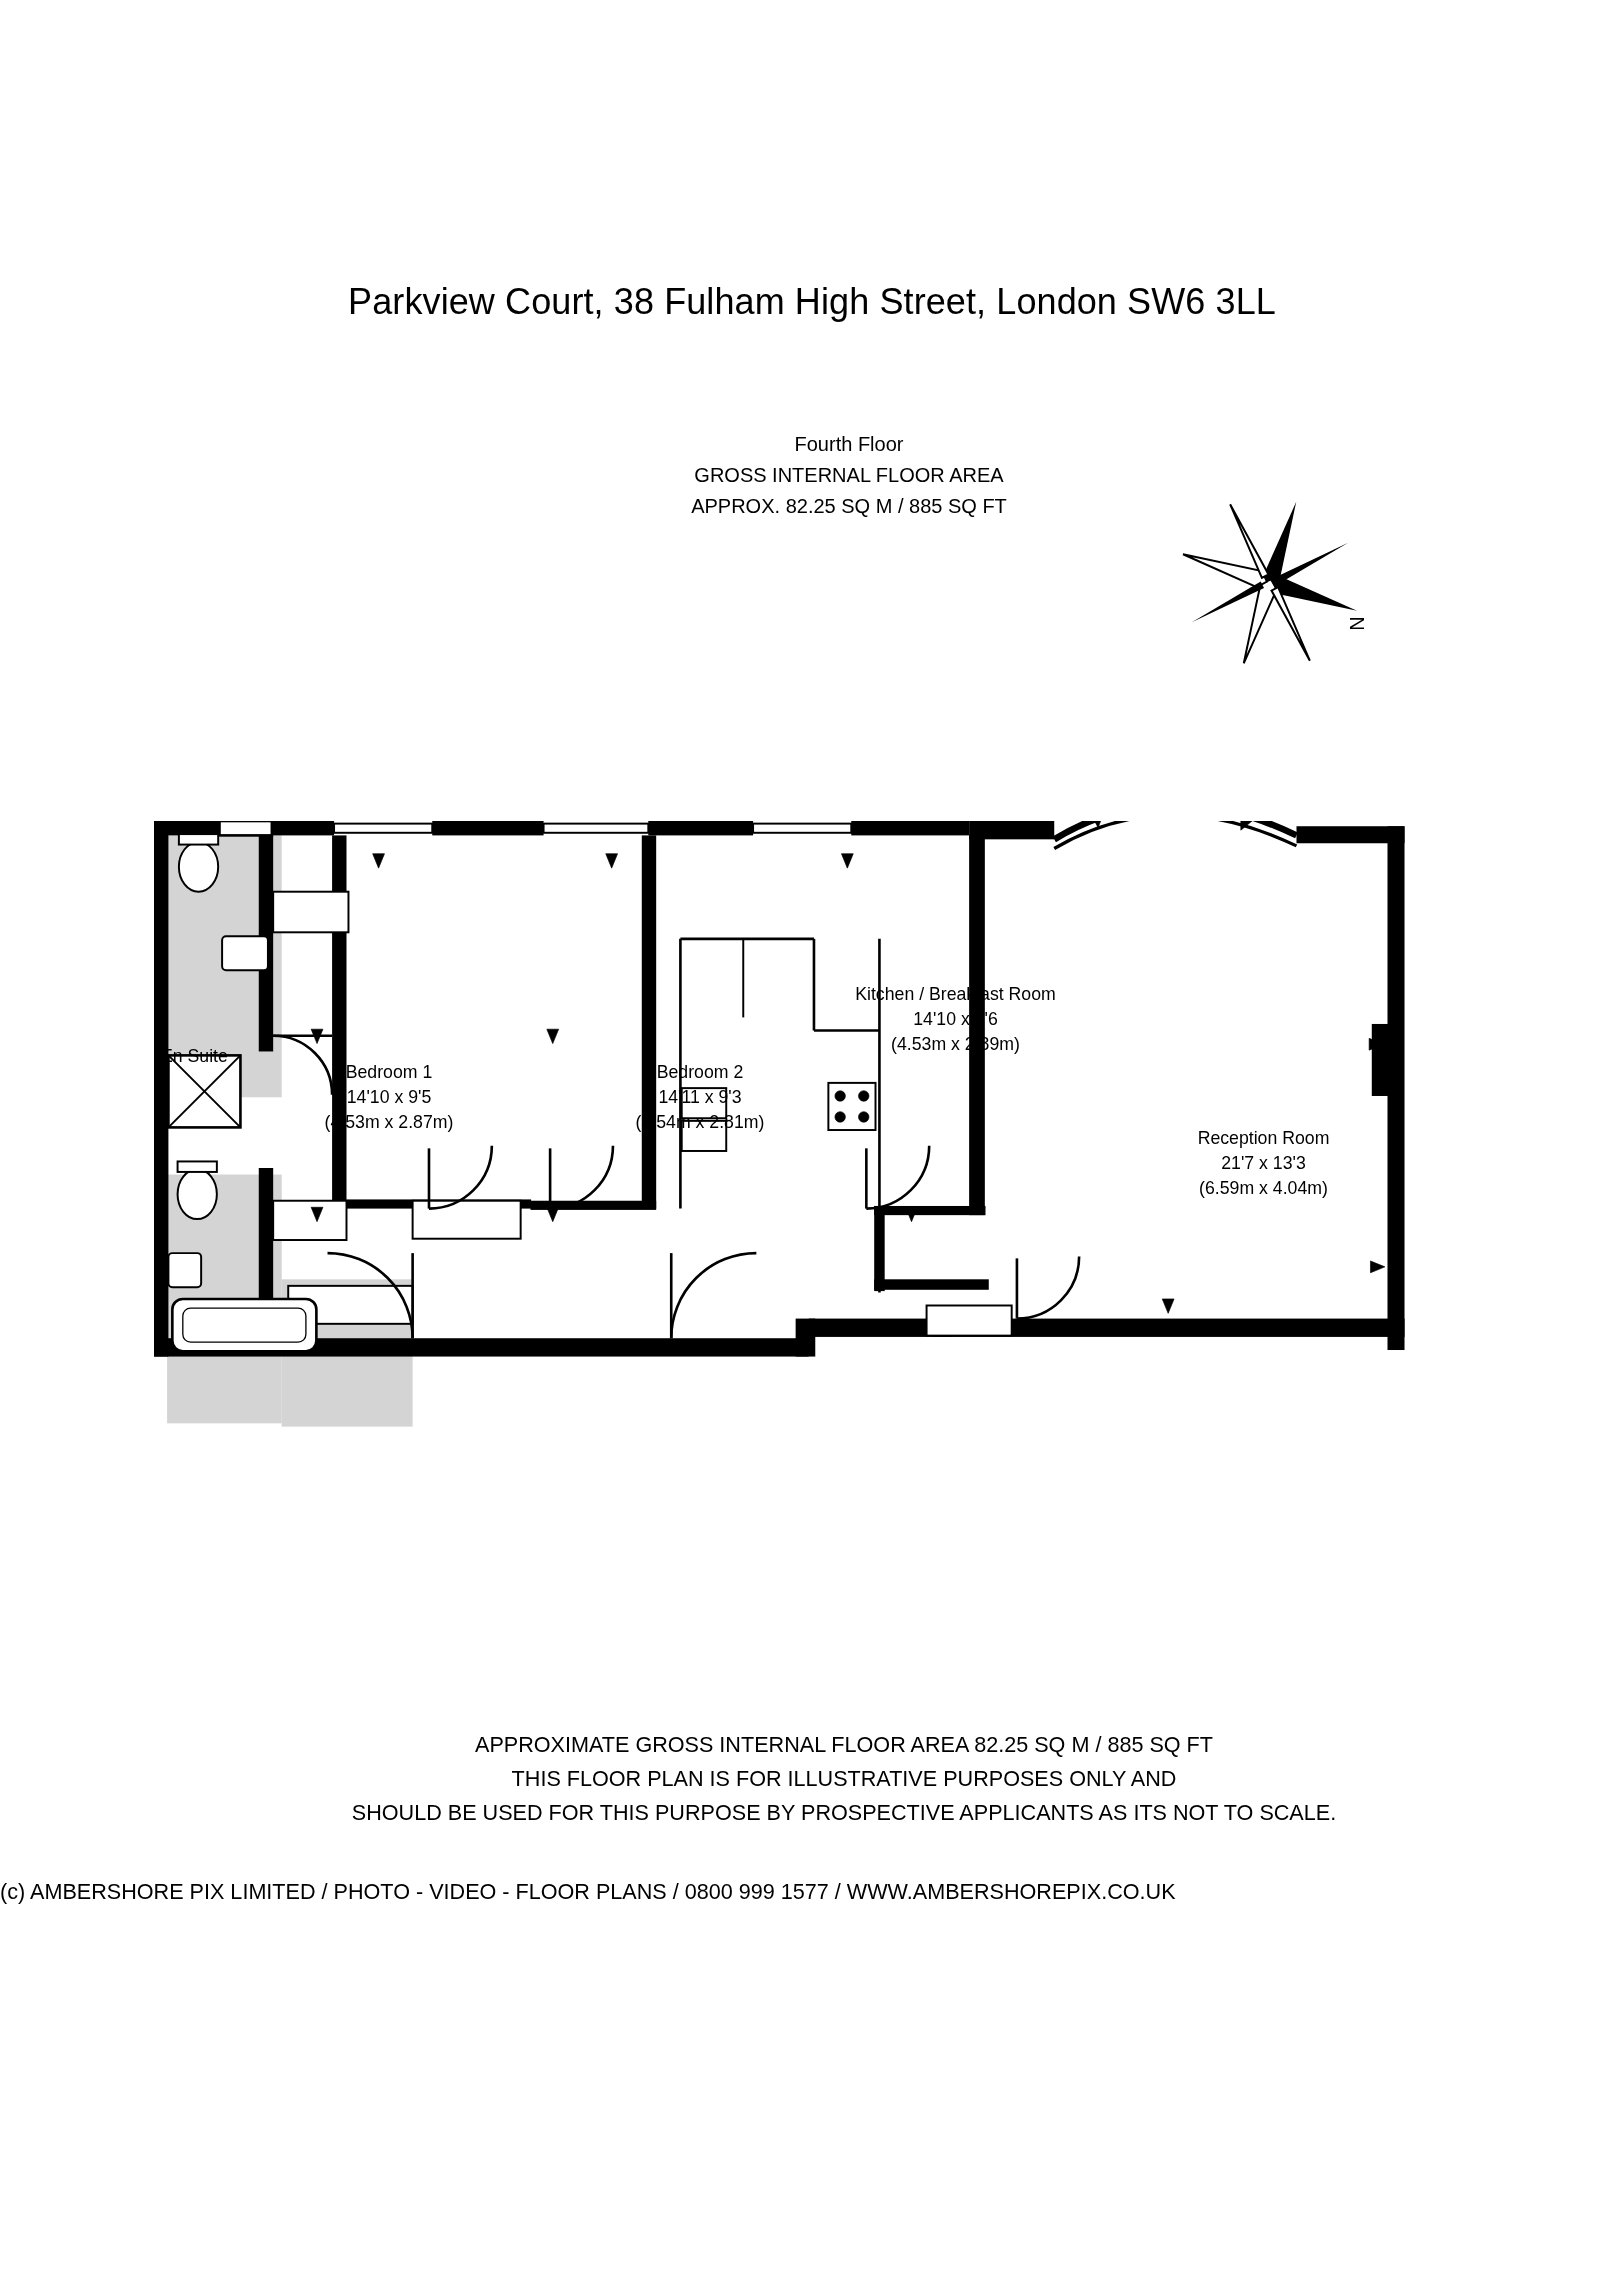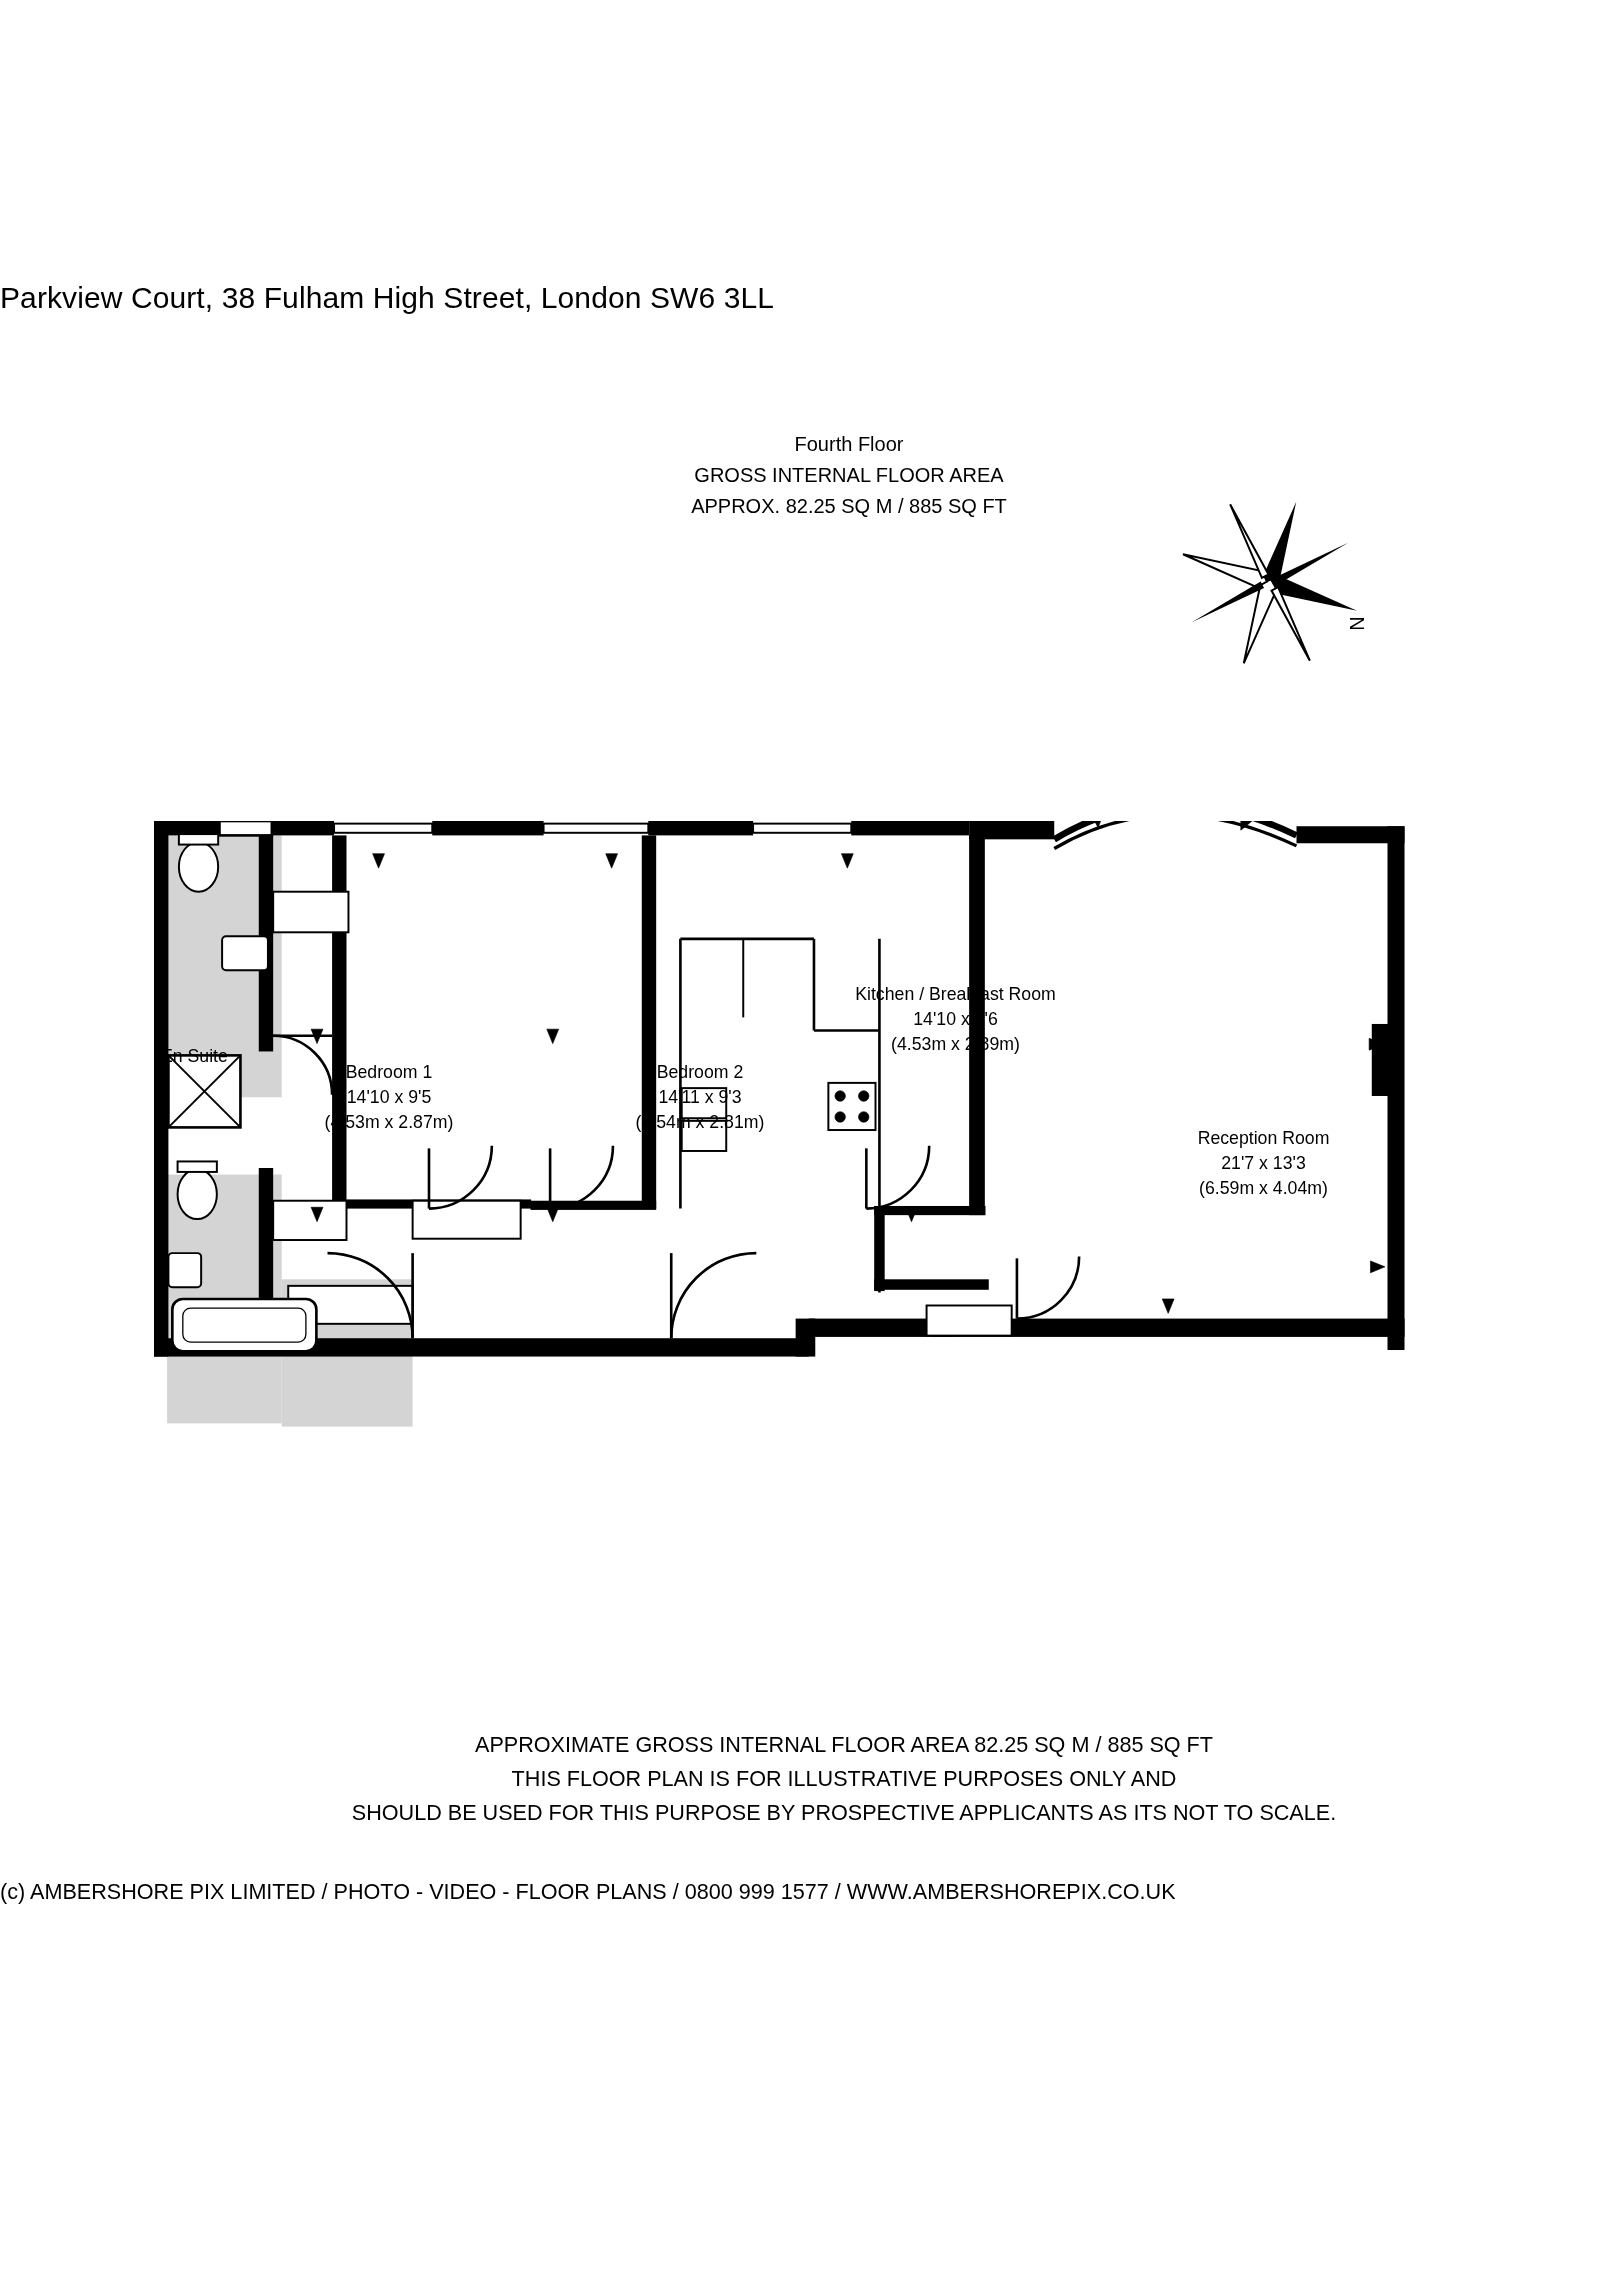--- a/index.html
+++ b/index.html
@@ -20,22 +20,22 @@
     position: absolute;
     inset: 0;
   }
 
   
   .title {
     position: absolute;
     top: 281px;
     left: 0;
     width: 1624px;
-    text-align: left;
-    font-size: 30px;
+    text-align: center;
+    font-size: 36px;
     font-weight: 400;
     letter-spacing: 0.1px;
   }
 
   .subtitle-block {
     position: absolute;
     top: 429px;
     left: 0;
     width: 1610px;
     text-align: center;

